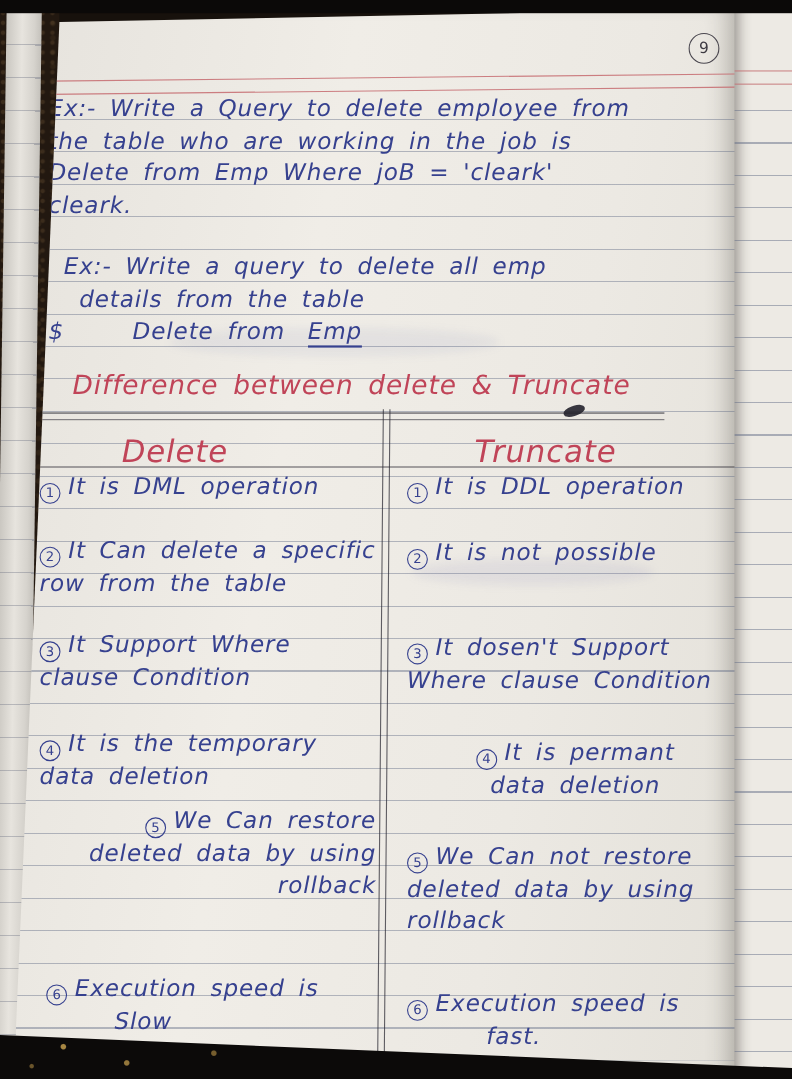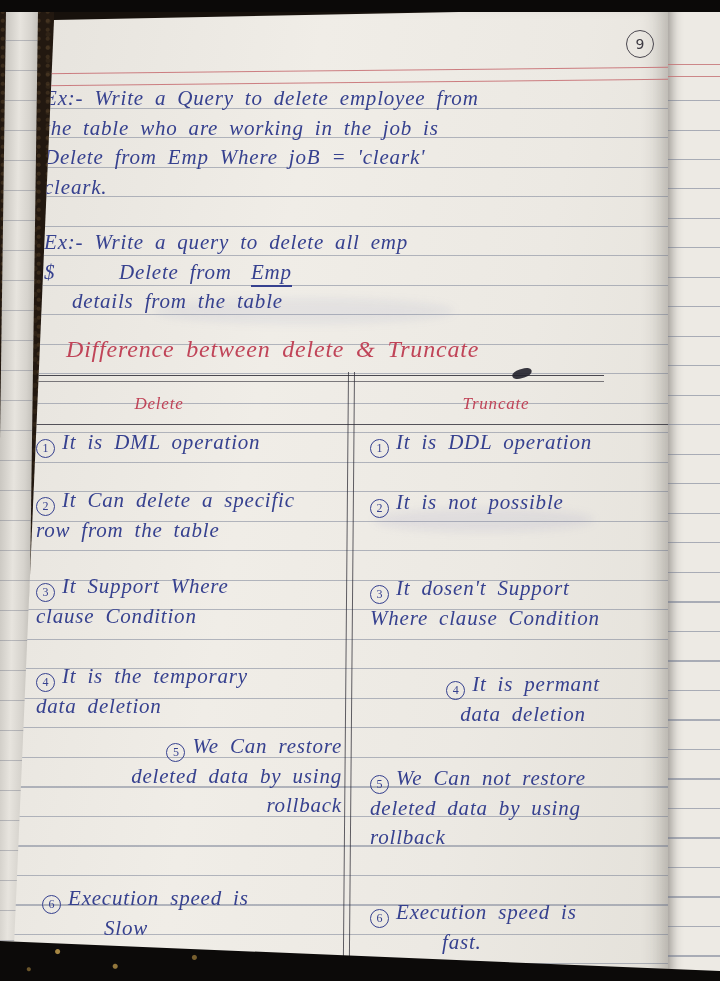--- a/index.html
+++ b/index.html
@@ -31,21 +31,21 @@
   .rules{position:absolute;left:0;right:0;top:100px;bottom:14px;
     background:repeating-linear-gradient(to bottom, rgba(100,110,135,.45) 0 1px, transparent 1px 29.5px);}
   .redline{position:absolute;left:30px;right:0;top:62px;height:1px;background:rgba(198,106,110,.85);
     transform:rotate(-.6deg);}
   .redline.r2{top:74px;}
   .smudge{position:absolute;border-radius:50%;filter:blur(4px);}
   .smudge.a{left:140px;top:290px;width:300px;height:26px;background:rgba(95,105,165,.08);}
   .smudge.b{left:360px;top:500px;width:220px;height:24px;background:rgba(95,105,165,.09);}
   
   .hw{position:absolute;font-style:italic;color:#36418f;font-size:21px;
-      letter-spacing:.8px;word-spacing:5px;white-space:nowrap;font-family:Liberation Serif, serif;}
+      letter-spacing:.8px;word-spacing:5px;white-space:nowrap;}
   .ln{line-height:29.5px;height:29.5px;}
   .red{color:#c04458;}
   .cnum{display:inline-flex;align-items:center;justify-content:center;width:19px;height:19px;
     border:1.6px solid currentColor;border-radius:50%;font-size:12px;font-style:normal;
     margin-right:7px;vertical-align:-3px;letter-spacing:0;box-sizing:border-box;}
   .ul{border-bottom:2px solid #36418f;padding-bottom:1px;}
   .marker{display:inline-block;width:40px;}
   
   .pagenum{position:absolute;left:612px;top:22px;width:26px;height:26px;border:1.5px solid #4a474f;
     border-radius:50%;display:flex;align-items:center;justify-content:center;
@@ -55,21 +55,21 @@
   .t-top{left:18px;top:367px;width:572px;height:5px;
     border-top:1.6px solid rgba(45,44,54,.85);border-bottom:1.2px solid rgba(45,44,54,.6);}
   .t-blob{left:498px;top:361px;width:20px;height:9px;background:rgba(35,34,44,.9);
     border-radius:45%;transform:rotate(-18deg);position:absolute;}
   .t-hdr-underline{left:12px;top:416px;width:642px;height:2px;
     border-top:1.6px solid rgba(45,44,54,.8);}
   .t-divider{left:334px;top:364px;width:5px;height:606px;
     border-left:1.2px solid rgba(45,44,54,.75);border-right:1.2px solid rgba(45,44,54,.75);
     transform:rotate(.5deg);transform-origin:top center;}
   .cell{width:306px;}
-  .hdr{font-size:17px;text-align:center;}
+  .hdr{font-size:28px;text-align:center;}
   
   .topbar{position:absolute;left:0;top:0;width:720px;height:12px;background:#0b0908;}
   .bottombar{position:absolute;left:0;top:0;width:720px;height:981px;background:#0c0a09;
     clip-path:polygon(0 941px,100% 971px,100% 100%,0 100%);
     background-image:radial-gradient(circle at 8% 97%, rgba(205,165,80,.8) 0 2px, transparent 3px),
       radial-gradient(circle at 16% 98.5%, rgba(205,165,80,.7) 0 2px, transparent 3px),
       radial-gradient(circle at 27% 97.6%, rgba(190,150,70,.6) 0 2px, transparent 3px),
       radial-gradient(circle at 4% 98.8%, rgba(170,135,65,.6) 0 1.5px, transparent 2.5px);}
 </style>
 </head>
@@ -97,27 +97,27 @@
     </div>
 
     <div class="hw" style="left:30px;top:76px;">
       <div class="ln">Ex:- Write a Query to delete employee from</div>
       <div class="ln">the table who are working in the job is</div>
       <div class="ln">Delete from Emp Where joB = 'cleark'</div>
       <div class="ln">cleark.</div>
     </div>
 
     <div class="hw" style="left:30px;top:220px;">
-      <div class="ln" style="padding-left:0;">Ex:- Write a query to delete all emp</div>
+      <div class="ln" style="padding-left:14px;">Ex:- Write a query to delete all emp</div>
+      <div class="ln" style="padding-left:28px;">details from the table</div>
       <div class="ln">
         <span class="marker">$</span>
         <span style="margin-left:24px;">Delete from</span>
         <span class="ul" style="margin-left:8px;">Emp</span>
       </div>
-      <div class="ln" style="padding-left:28px;">details from the table</div>
     </div>
 
     <div class="hw red" style="left:52px;top:328px;font-size:24px;">Difference between delete &amp; Truncate</div>
 
     <div class="tline t-top"></div>
     <div class="t-blob"></div>
     <div class="tline t-hdr-underline"></div>
     <div class="tline t-divider"></div>
 
     <div class="hw red hdr" style="left:70px;top:386px;width:150px;">Delete</div>

